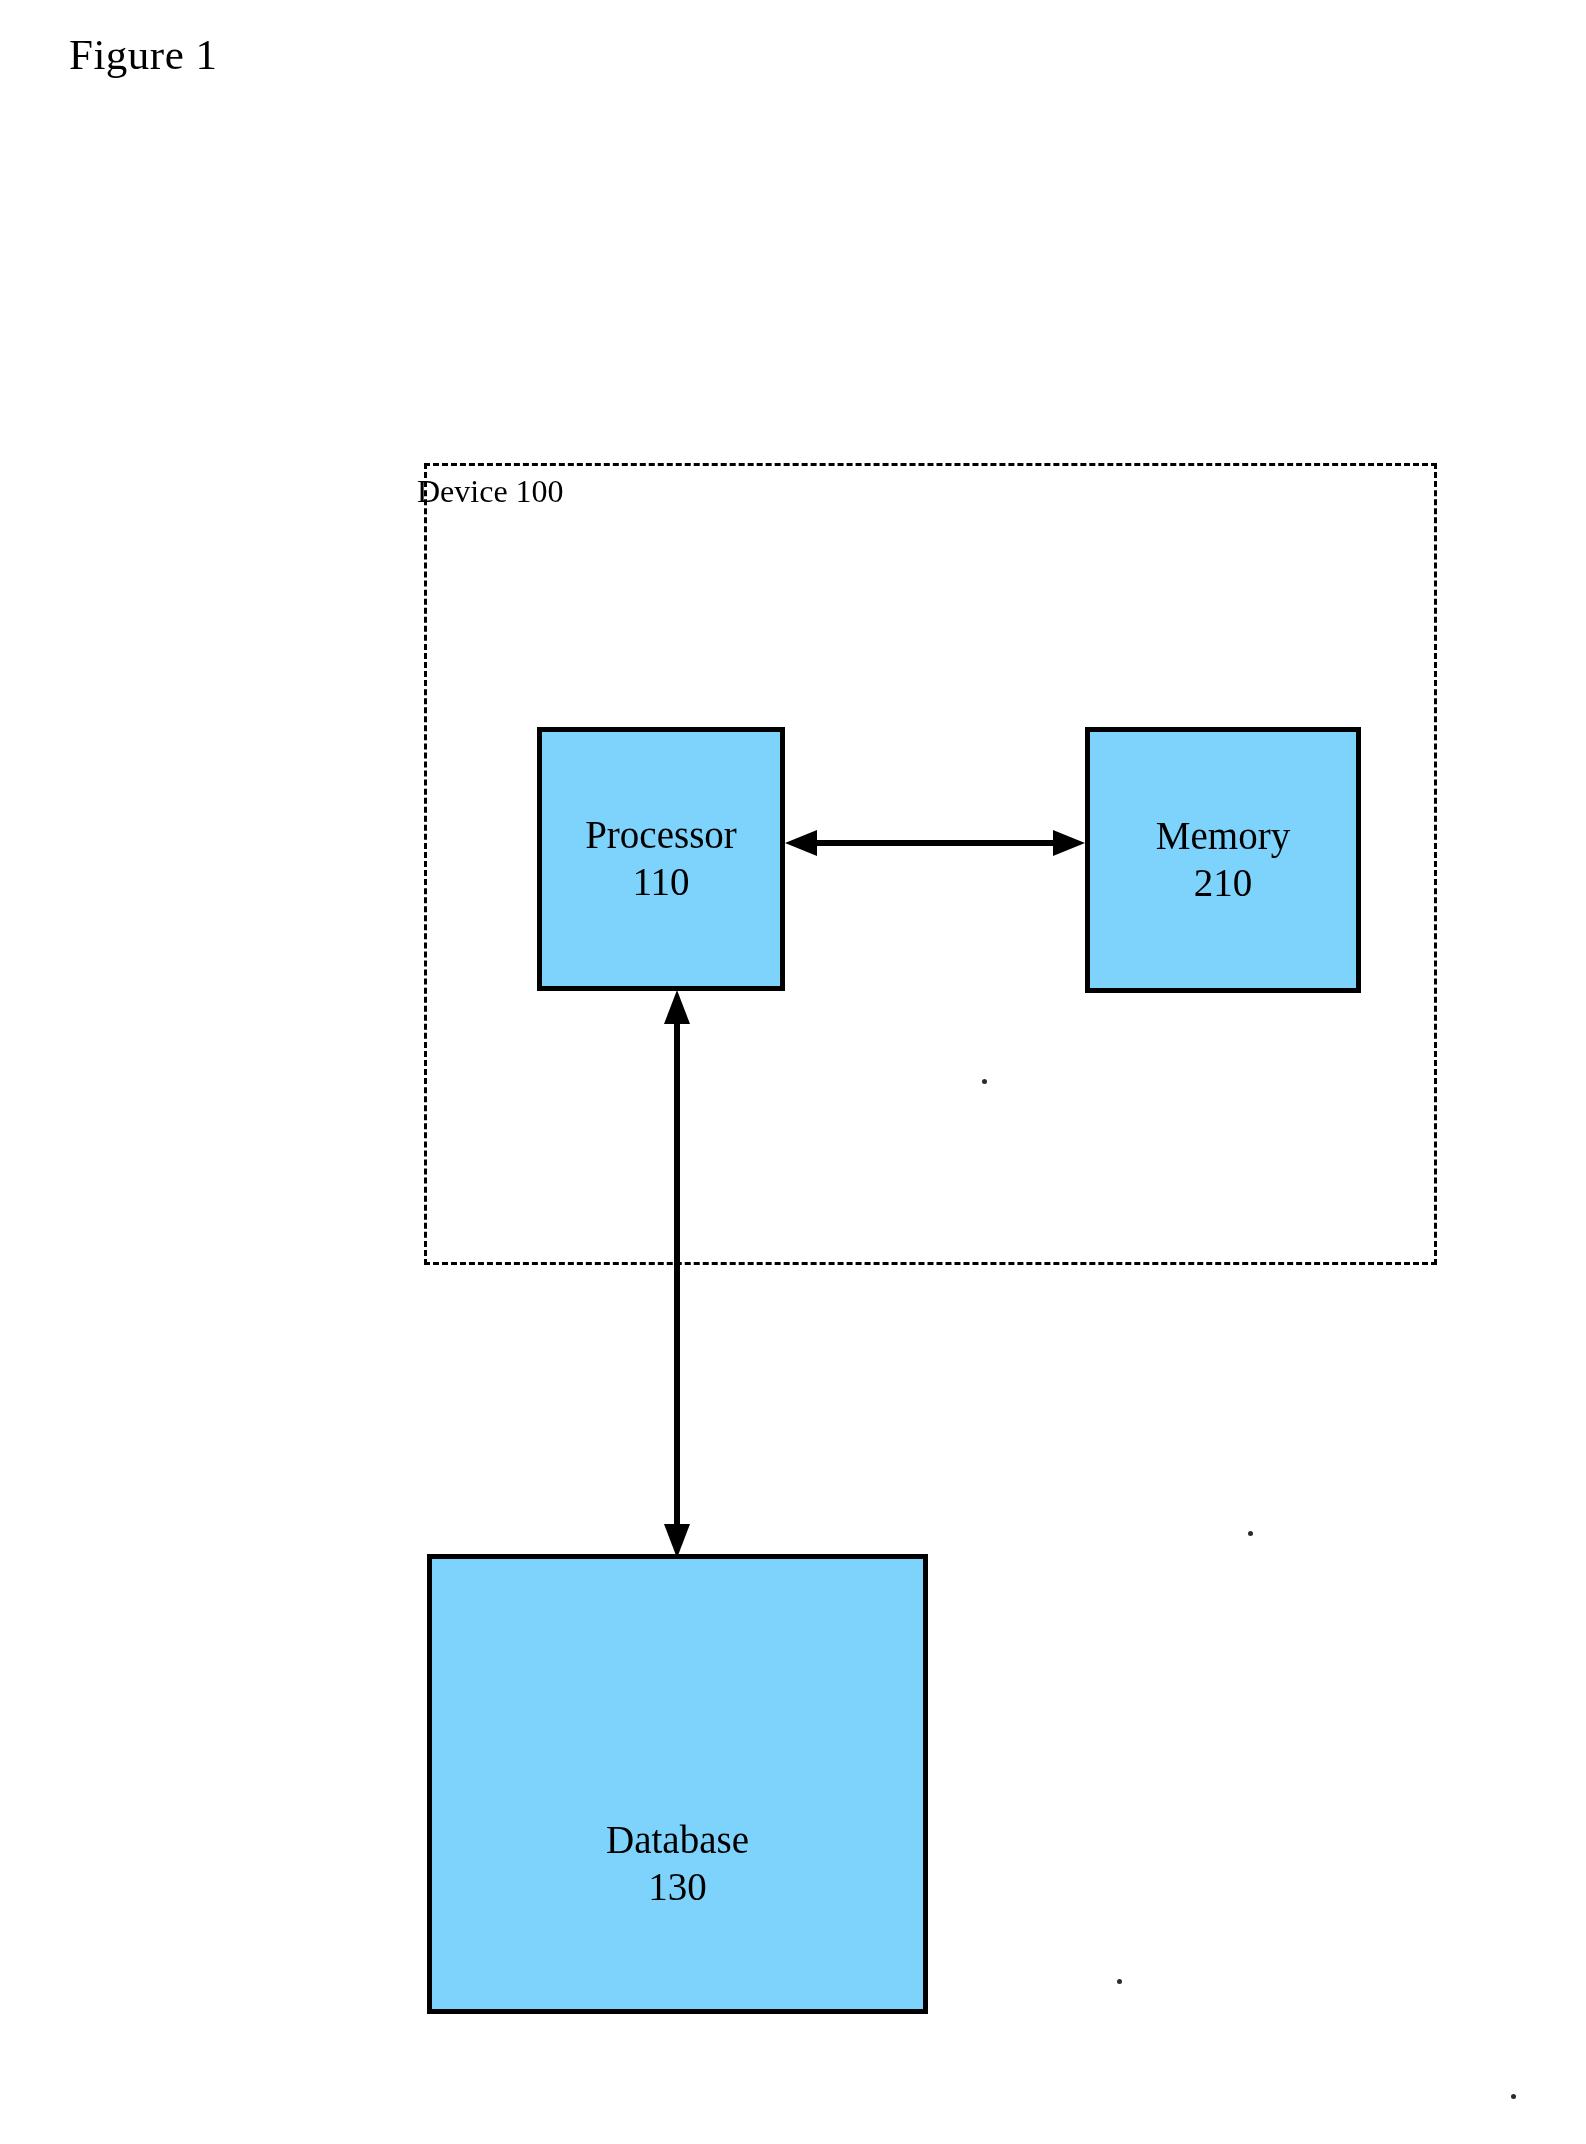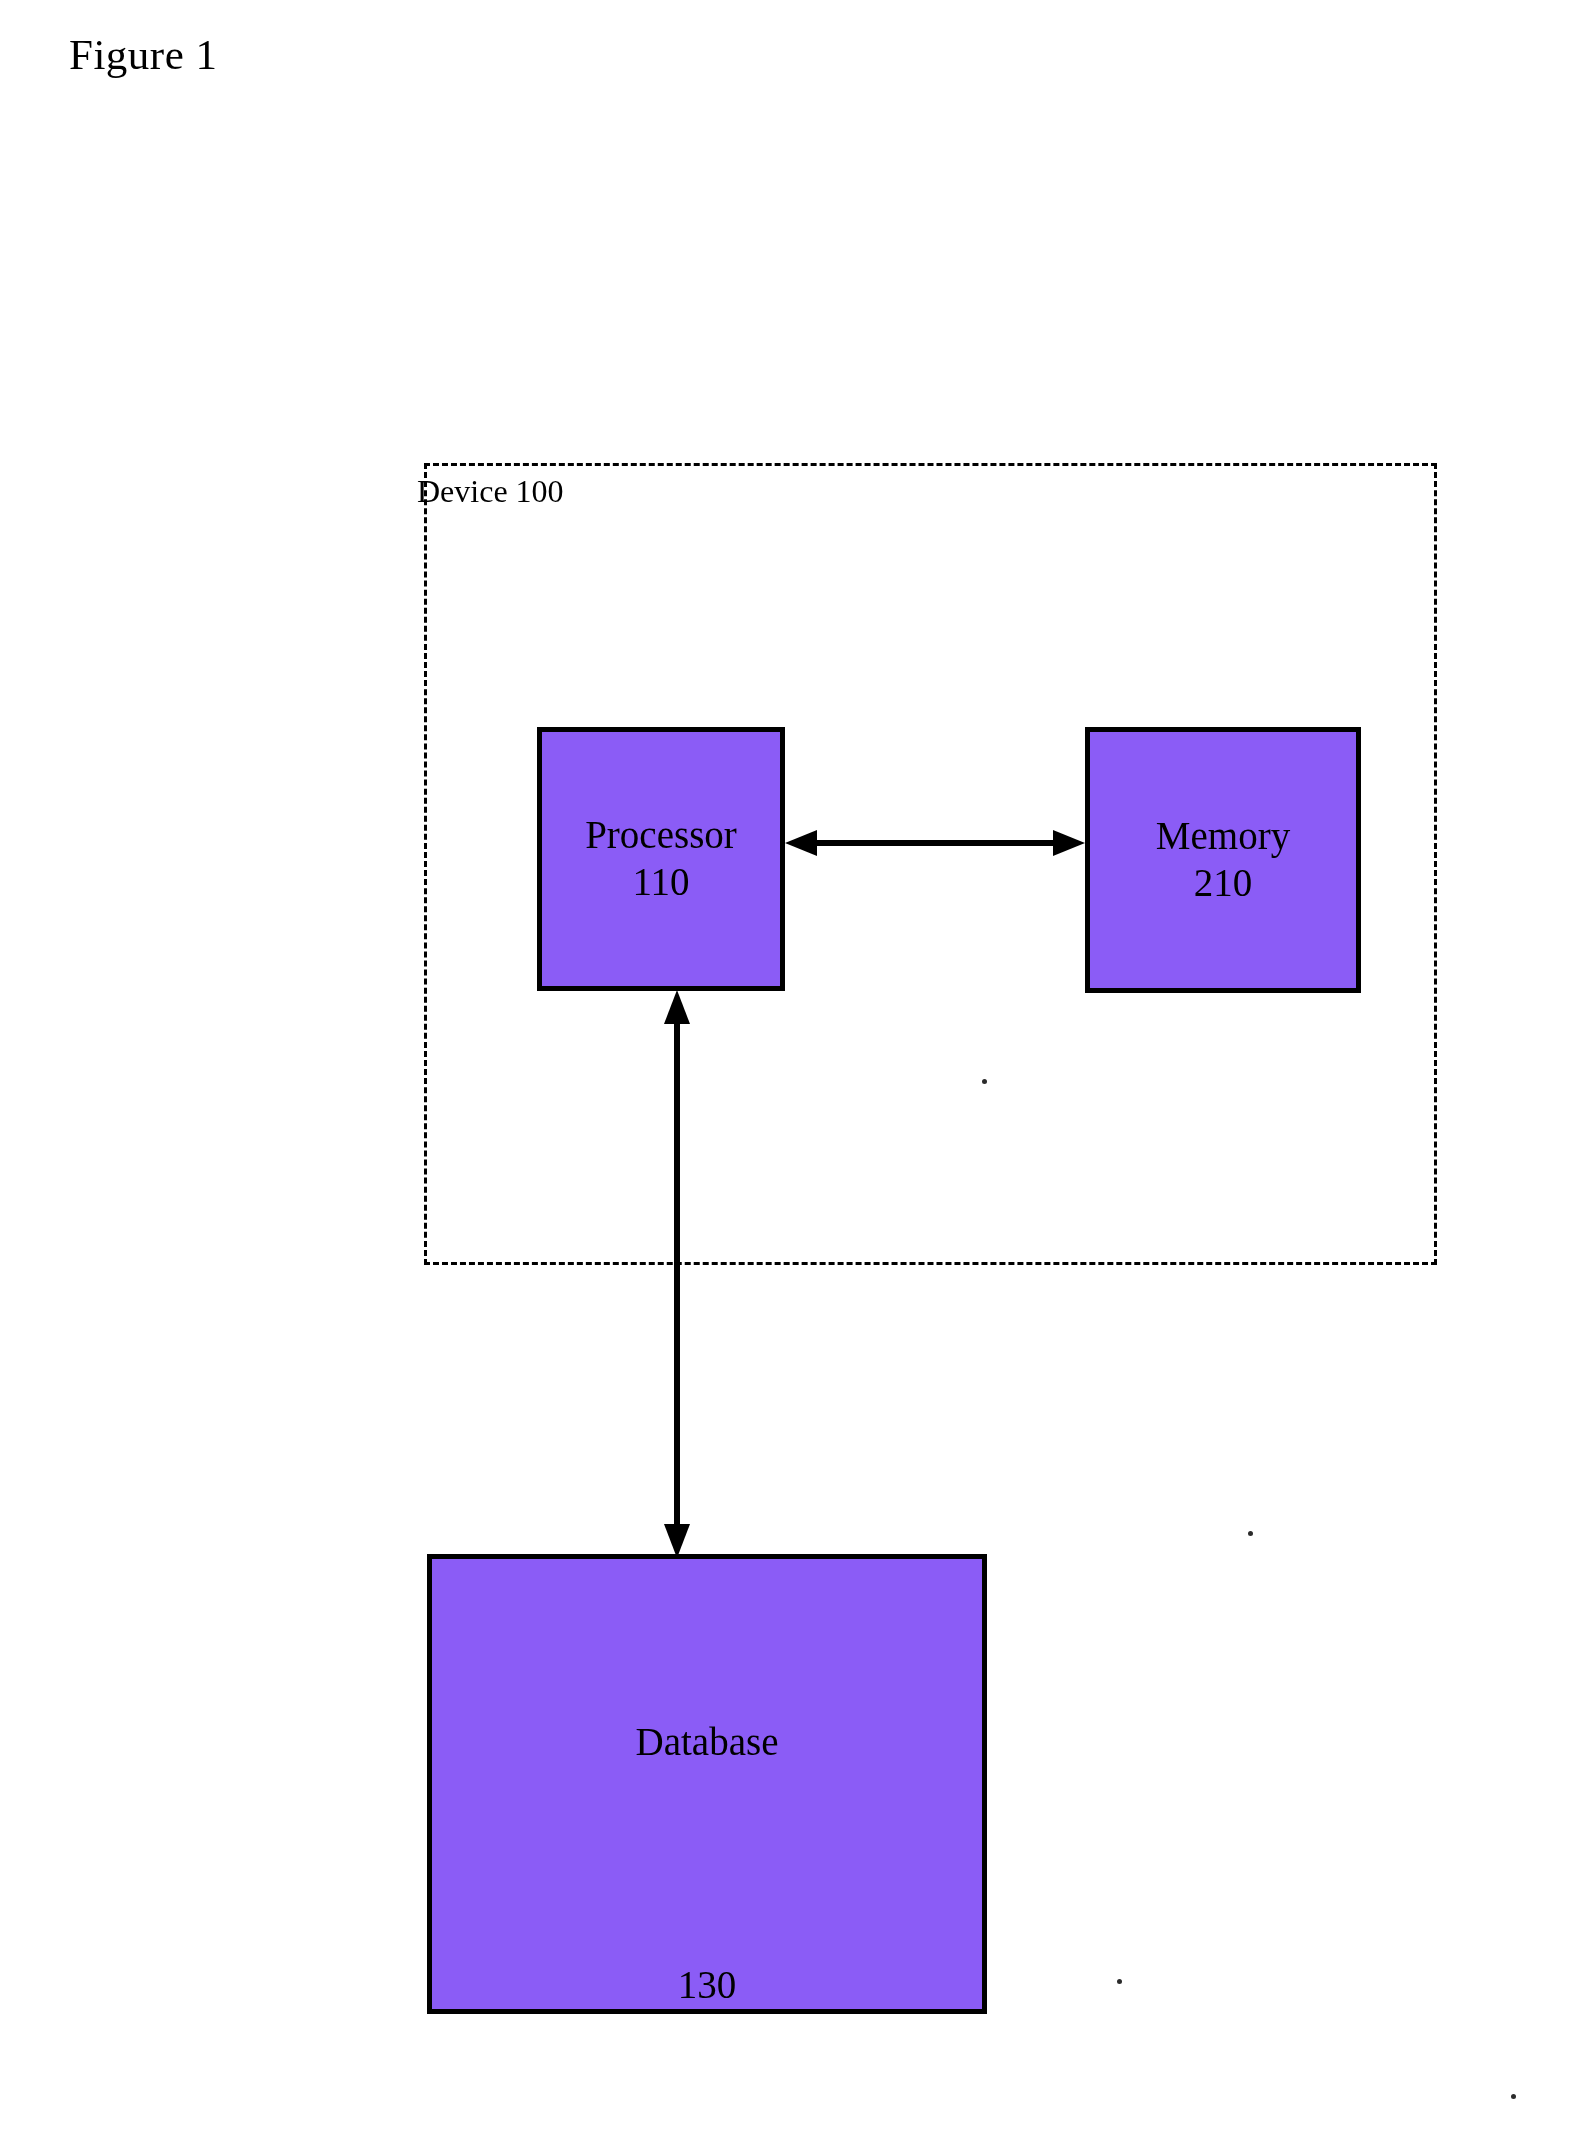--- a/index.html
+++ b/index.html
@@ -51,21 +51,21 @@
     font-size: 32px;
     line-height: 1.0;
     white-space: nowrap;
   }
 
   
   .box {
     position: absolute;
     box-sizing: border-box;
     border: 5px solid #000000;
-    background: #8b5cf6;
+    background: #7dd3fc;
     display: flex;
     flex-direction: column;
     align-items: center;
     justify-content: center;
   }
   .box .box-line {
     font-size: 39px;
     line-height: 1.20;
     white-space: nowrap;
     text-align: center;
@@ -79,23 +79,23 @@
   }
   #memory-box {
     left: 1073px;
     top: 727px;
     width: 276px;
     height: 266px;
   }
   #database-box {
     left: 415px;
     top: 1554px;
-    width: 560px;
+    width: 501px;
     height: 460px;
-    justify-content: space-between;
+    justify-content: center;
     padding-top: 160px;
   }
 
   
   .connector { position: absolute; }
 
   
   #processor-memory-arrow {
     left: 771px;
     top: 828px;

